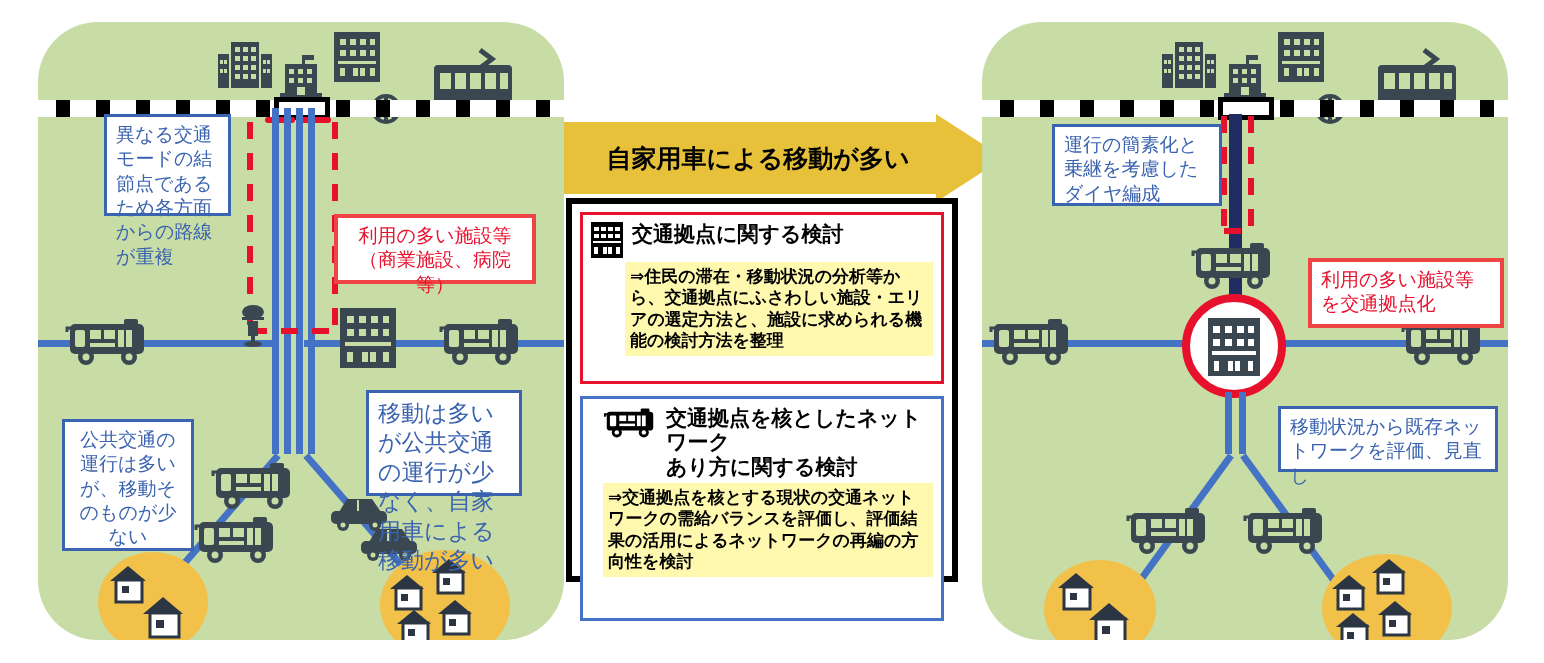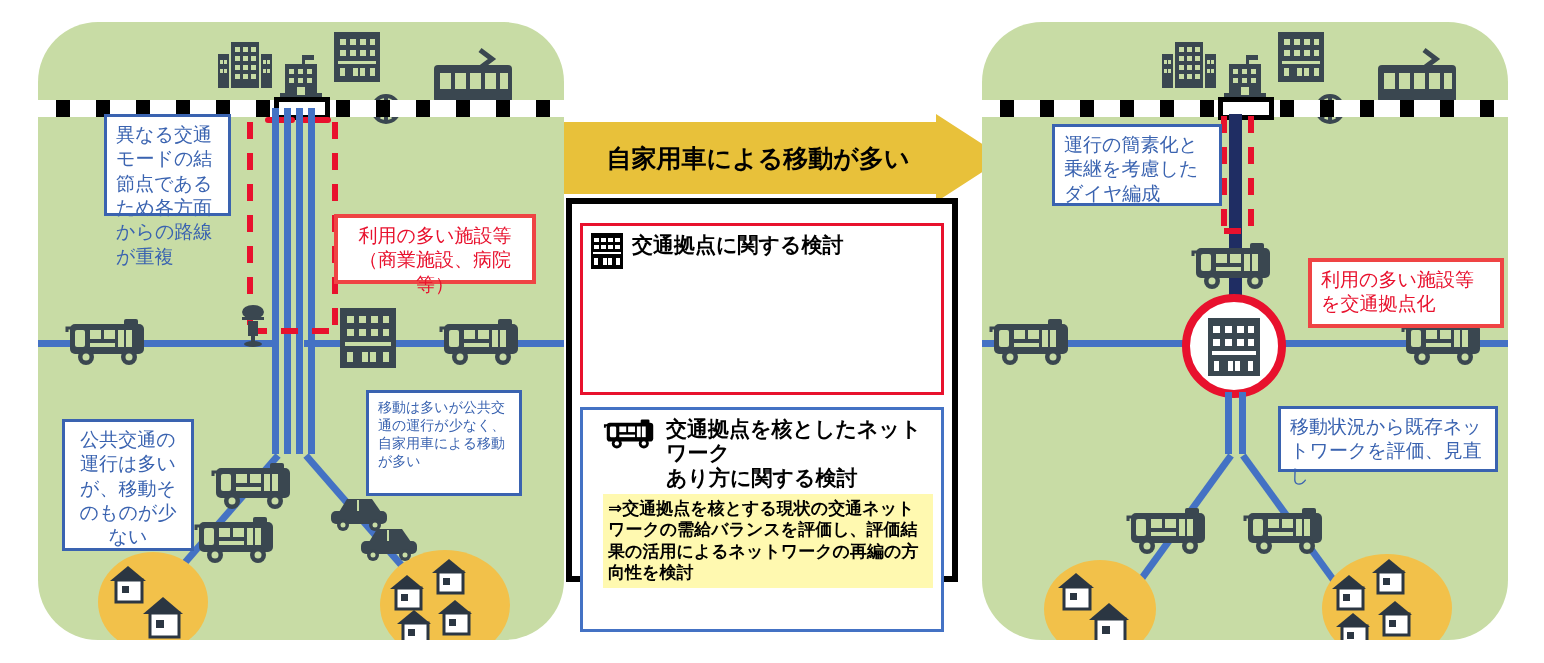--- a/index.html
+++ b/index.html
@@ -70,21 +70,21 @@
   #arrow-label{
     position:absolute;left:0;top:0;width:388px;height:88px;
     display:flex;align-items:center;justify-content:center;
     font-size:25px;font-weight:bold;color:#000000;z-index:3;
   }
   #center-card{
     position:absolute;left:566px;top:198px;width:392px;height:384px;
     background:#ffffff;border:6px solid #000000;box-sizing:border-box;
     padding:8px;
   }
-  .sub-box{box-sizing:border-box;background:#ffffff;padding:7px 8px 9px 8px;margin-top:11px;}
+  .sub-box{box-sizing:border-box;background:#ffffff;padding:7px 8px 9px 8px;}
   .sub-box.red{border:3px solid #e8112d;}
   .sub-box.blue{border:3px solid #4472c4;}
   .sub-head{display:flex;align-items:flex-start;gap:9px;}
   .sub-title{font-size:21px;font-weight:bold;color:#000000;line-height:1.16;white-space:pre-line;}
   .sub-body{
     background:#fff9b0;margin-top:4px;margin-left:34px;
     font-size:17px;font-weight:bold;color:#000000;line-height:1.26;
     padding:4px 5px;white-space:pre-line;
   }
   .ic{flex:0 0 auto;}
@@ -348,21 +348,21 @@
       <path d="M2 17 L19 3 L36 17 Z" fill="#2b3642"></path>
       <rect x="8" y="16" width="25" height="21" fill="#ffffff" stroke="#2b3642" stroke-width="3"></rect>
       <rect x="13" y="22" width="7" height="7" fill="#2b3642"></rect>
     </svg>
   </div>
 
   <div class="callout blue" style="left:104px;top:114px;width:127px;height:102px;font-size:19px;">異なる交通モードの結節点であるため各方面からの路線が重複</div>
   <div class="callout red" style="left:334px;top:214px;width:202px;height:70px;font-size:19px;text-align:center;">利用の多い施設等
 （商業施設、病院等）</div>
   <div class="callout blue" style="left:62px;top:419px;width:132px;height:132px;font-size:19px;text-align:center;">公共交通の運行は多いが、移動そのものが少ない</div>
-  <div class="callout blue" style="left:366px;top:390px;width:156px;height:106px;font-size:14px;">移動は多いが公共交通の運行が少なく、自家用車による移動が多い</div>
+  <div class="callout blue" style="left:366px;top:390px;width:156px;height:106px;font-size:23px;">移動は多いが公共交通の運行が少なく、自家用車による移動が多い</div>
 
   <div id="arrow-wrap">
     <svg width="440" height="88" viewBox="0 0 440 88" style="position:absolute;left:0;top:0;">
       <path d="M0 8 L372 8 L372 0 L440 44 L372 88 L372 80 L0 80 Z" fill="#e8c13a"></path>
     </svg>
     <div id="arrow-label">自家用車による移動が多い</div>
   </div>
 
   <div id="center-card">
 
@@ -381,20 +381,21 @@
               <rect x="24" y="12" width="5" height="4"></rect>
             <rect x="2" y="19" width="28" height="2"></rect>
             <rect x="3" y="25" width="4" height="7"></rect>
               <rect x="12" y="25" width="4" height="7"></rect>
               <rect x="17" y="25" width="4" height="7"></rect>
               <rect x="25" y="25" width="4" height="7"></rect>
           </g>
         </svg>
         <div class="sub-title">交通拠点に関する検討</div>
       </div>
+      <div class="sub-body">⇒住民の滞在・移動状況の分析等から、交通拠点にふさわしい施設・エリアの選定方法と、施設に求められる機能の検討方法を整理</div>
     </div>
 
     <div class="sub-box blue" style="height:225px;margin-top:12px;padding-left:20px;">
       <div class="sub-head">
         <svg class="ic" width="54" height="34" viewBox="0 0 86 52">
           <path d="M3 16 L3 12 L9 12 L9 16" stroke="#000000" stroke-width="3" fill="none"></path>
           <rect x="6" y="8" width="74" height="30" rx="5" fill="#000000"></rect>
           <g fill="#ffffff">
             <rect x="11" y="14" width="10" height="17" rx="2"></rect>
             <rect x="26" y="14" width="11" height="9"></rect>

